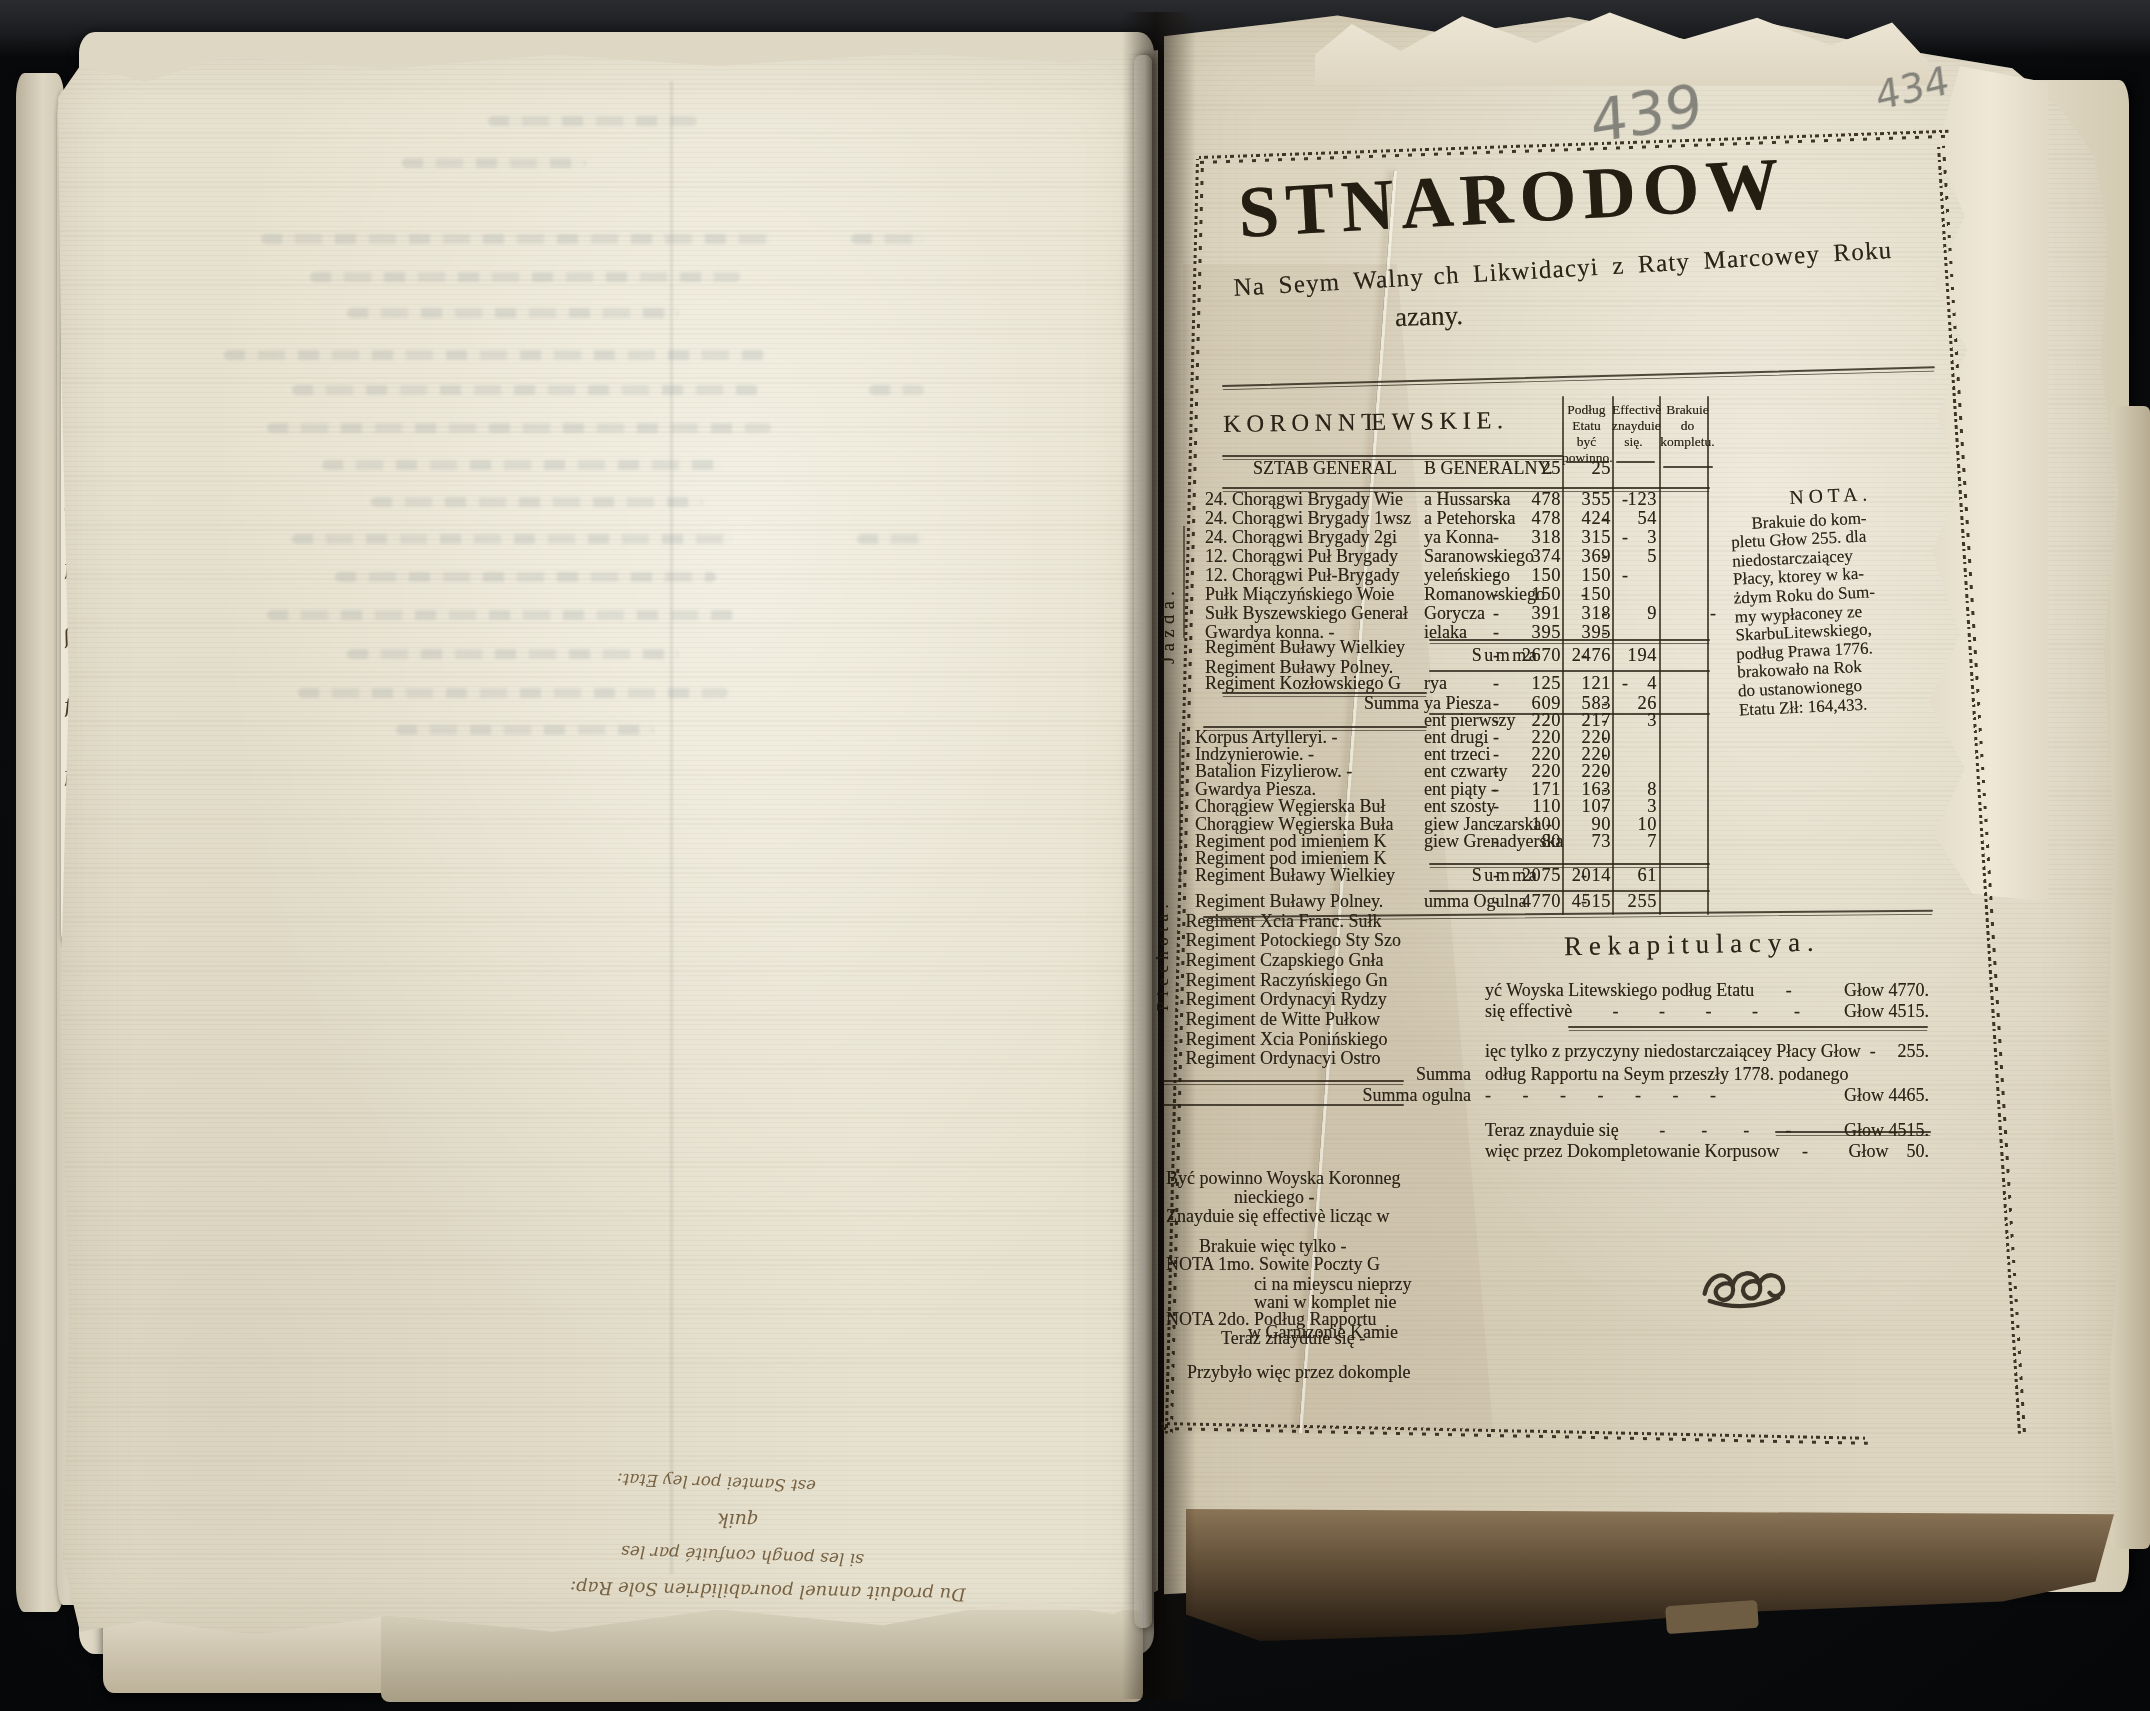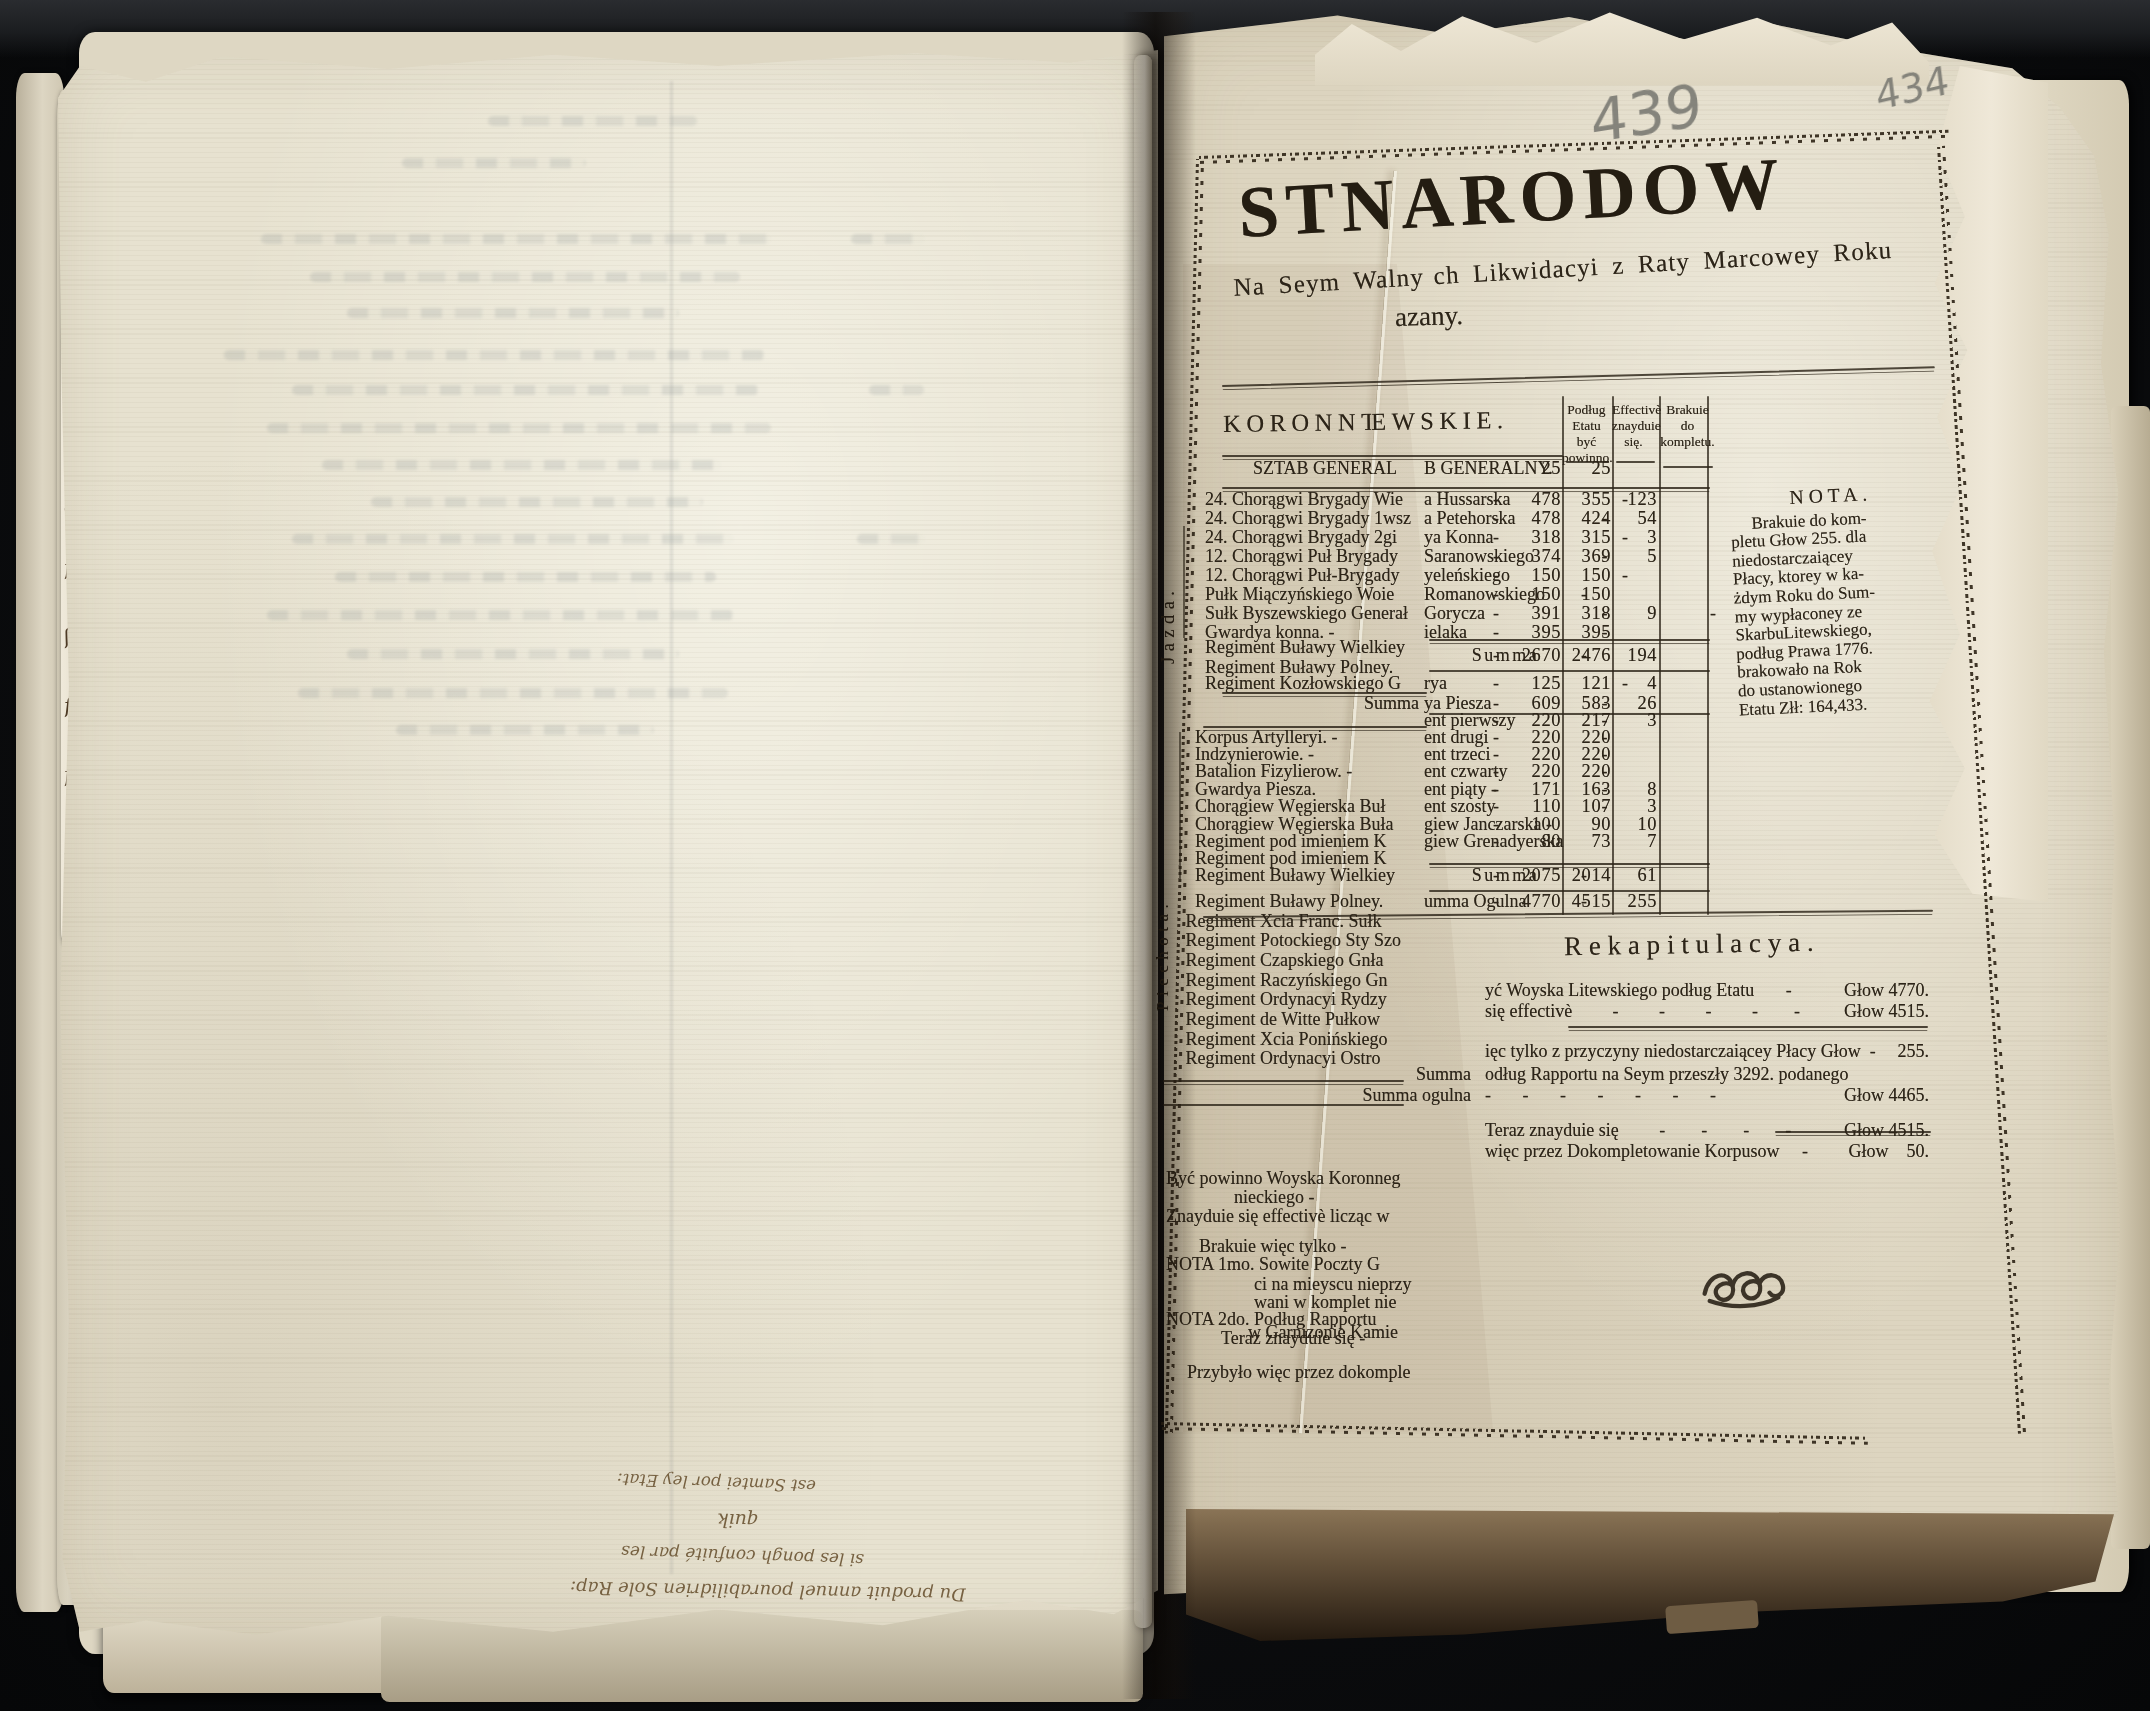--- a/index.html
+++ b/index.html
@@ -439,21 +439,21 @@
       <div class="rk" style="top: 1001px;">
         <div class="txt">się effectivè         -         -         -         -        -</div>
         <div class="glow">Głow 4515.</div>
       </div>
       <div class="rk" style="top: 1041px;">
         <div class="txt">ięc tylko z przyczyny niedostarczaiącey Płacy Głow  -</div>
         <div class="glow">255.</div>
       </div>
       <div class="rk" style="top: 1064px;">
         <div class="pre">Summa</div>
-        <div class="txt">odług Rapportu na Seym przeszły 3292. podanego</div>
+        <div class="txt">odług Rapportu na Seym przeszły 1778. podanego</div>
       </div>
       <div class="rk" style="top: 1085px;">
         <div class="pre">Summa ogulna</div>
         <div class="txt">-       -       -       -       -       -       -</div>
         <div class="glow">Głow 4465.</div>
       </div>
       <div class="rk" style="top: 1105px; margin-top: 15px;">
         <div class="txt">Teraz znayduie się         -        -        -        -</div>
         <div class="glow">Głow 4515.</div>
       </div>

